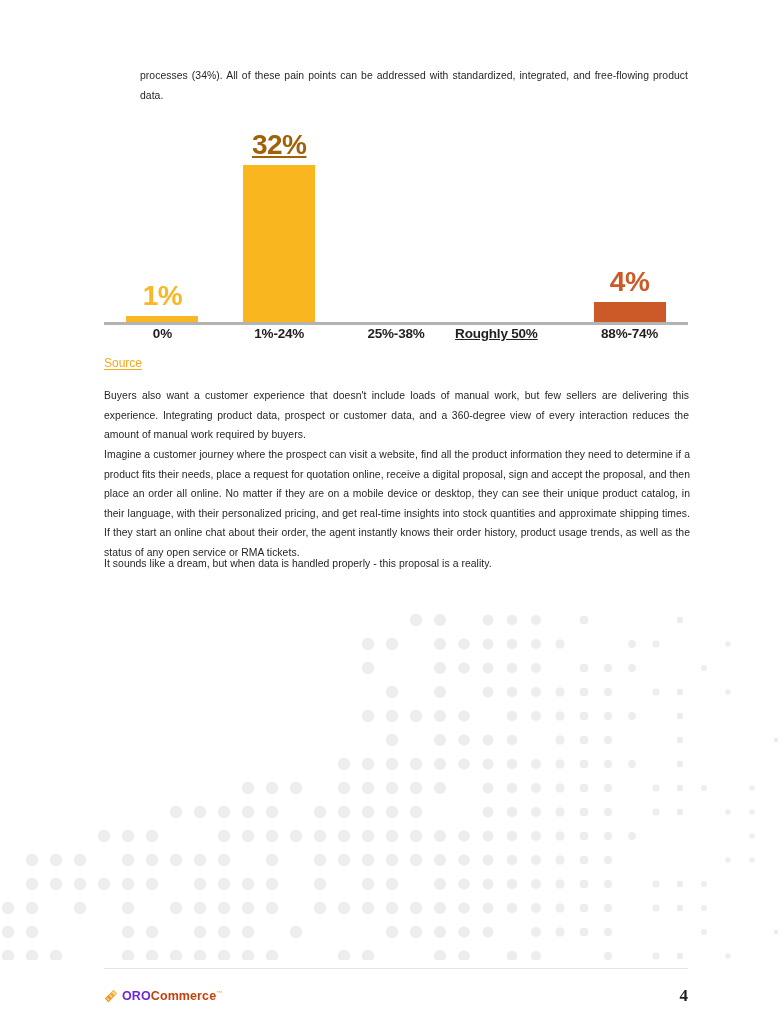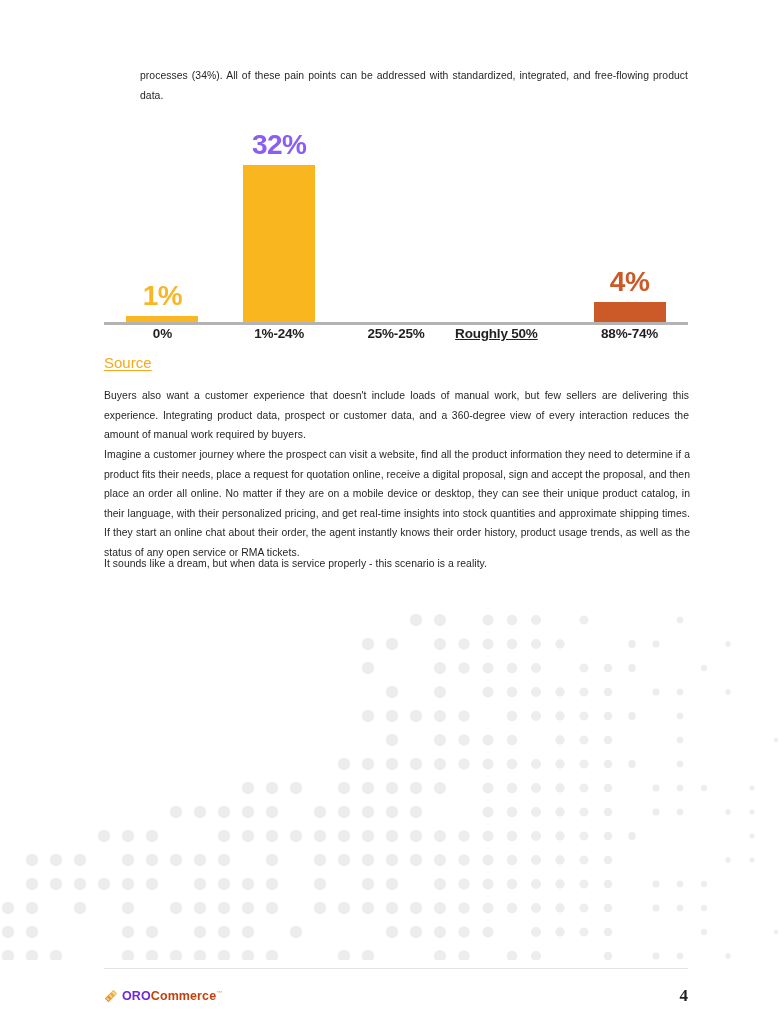--- a/index.html
+++ b/index.html
@@ -126,21 +126,21 @@
     color: #231f20;
     letter-spacing: -0.2px;
     white-space: nowrap;
   }
 
   
   #source-link {
     position: absolute;
     top: 356px;
     left: 0;
-    font-size: 15px;
+    font-size: 12px;
     line-height: 14px;
     color: #f5a81c;
     text-decoration: underline;
     text-underline-offset: 2px;
     cursor: pointer;
   }
 
   
   .para-1 { position: absolute; top: 386px; left: 0; width: 585px; }
   .para-2 { position: absolute; top: 445px; left: 0; width: 586px; }
@@ -484,41 +484,41 @@
 
     <div id="chart">
       <div class="plot">
         <div class="axis-line" style="background: rgb(179, 179, 179);"></div>
       <div class="bar-col" style="left: 0px;">
             <div class="bar" style="height: 6px; background: rgb(249, 182, 37);"></div>
             <div class="bar-value" style="bottom: 12px; color: rgb(249, 182, 37);">1%</div>
           </div>
           <div class="bar-col" style="left: 116.8px;">
             <div class="bar" style="height: 156.8px; background: rgb(250, 182, 30);"></div>
-            <div class="bar-value" style="bottom: 162.8px; color: #8b5cf6;">32%</div>
+            <div class="bar-value" style="bottom: 162.8px; color: #a16207; text-decoration: underline;">32%</div>
           </div>
           <div class="bar-col" style="left: 467.2px;">
             <div class="bar" style="height: 19.6px; background: rgb(204, 90, 41);"></div>
             <div class="bar-value" style="bottom: 25.6px; color: rgb(204, 90, 41);">4%</div>
           </div>
         </div>
       <div class="x-labels">
           <div class="x-label" style="left: 0px;">0%</div>
           <div class="x-label" style="left: 116.8px;">1%-24%</div>
-          <div class="x-label" style="left: 233.6px;">25%-25%</div>
+          <div class="x-label" style="left: 233.6px;">25%-38%</div>
           <div class="x-label" style="left: 334px; text-decoration: underline;">Roughly 50%</div>
           <div class="x-label" style="left: 467.2px;">88%-74%</div>
         </div>
     </div>
 
     <a id="source-link" href="#">Source</a>
 
     <p class="body-text para-1">Buyers also want a customer experience that doesn't include loads of manual work, but few sellers are delivering this experience. Integrating product data, prospect or customer data, and a 360-degree view of every interaction reduces the amount of manual work required by buyers.</p>
     <p class="body-text para-2">Imagine a customer journey where the prospect can visit a website, find all the product information they need to determine if a product fits their needs, place a request for quotation online, receive a digital proposal, sign and accept the proposal, and then place an order all online. No matter if they are on a mobile device or desktop, they can see their unique product catalog, in their language, with their personalized pricing, and get real-time insights into stock quantities and approximate shipping times. If they start an online chat about their order, the agent instantly knows their order history, product usage trends, as well as the status of any open service or RMA tickets.</p>
-    <p class="body-text para-3">It sounds like a dream, but when data is service properly - this scenario is a reality.</p>
+    <p class="body-text para-3">It sounds like a dream, but when data is handled properly - this proposal is a reality.</p>
 
   </div>
 
   <div id="footer">
     <div id="footer-rule"></div>
 
     <div id="logo">
       <svg id="logo-mark" viewBox="0 0 20 20" aria-hidden="true">
         <defs>
           <linearGradient id="lgGrad" x1="0" y1="1" x2="1" y2="0">

